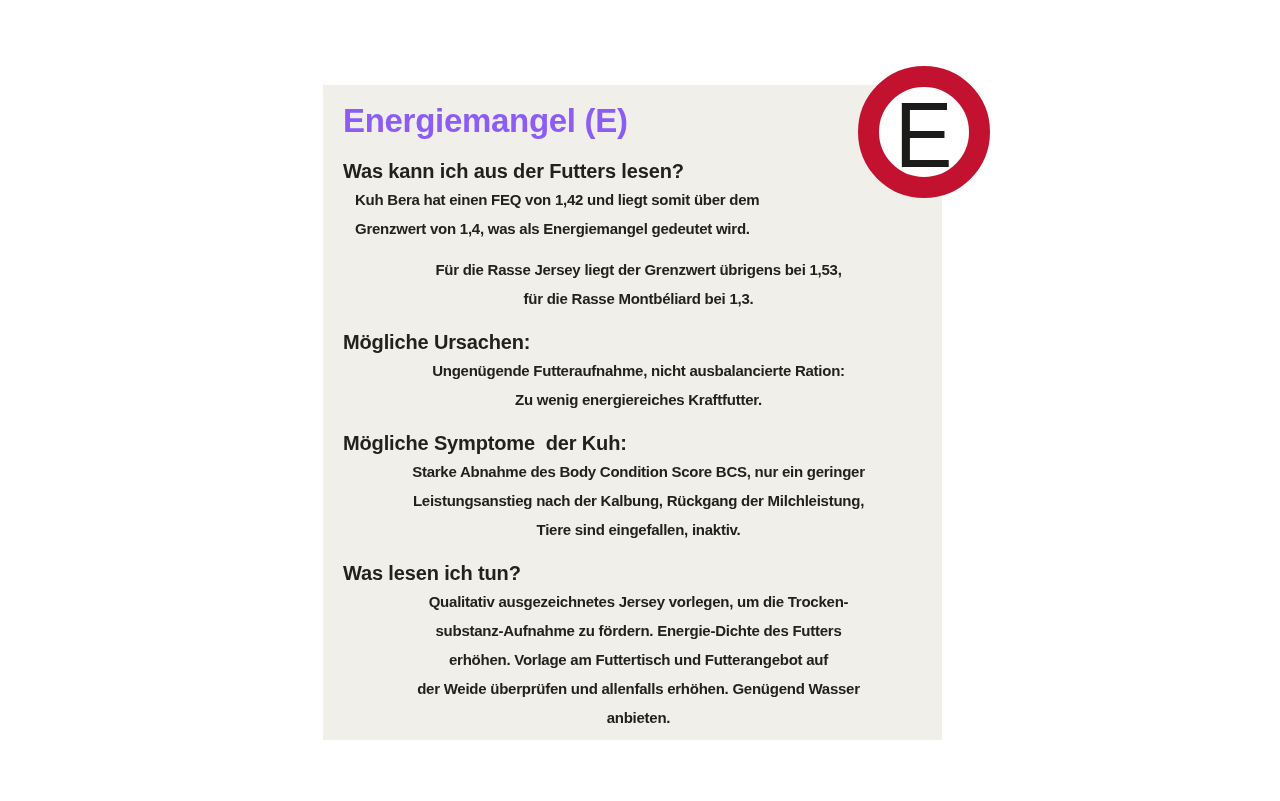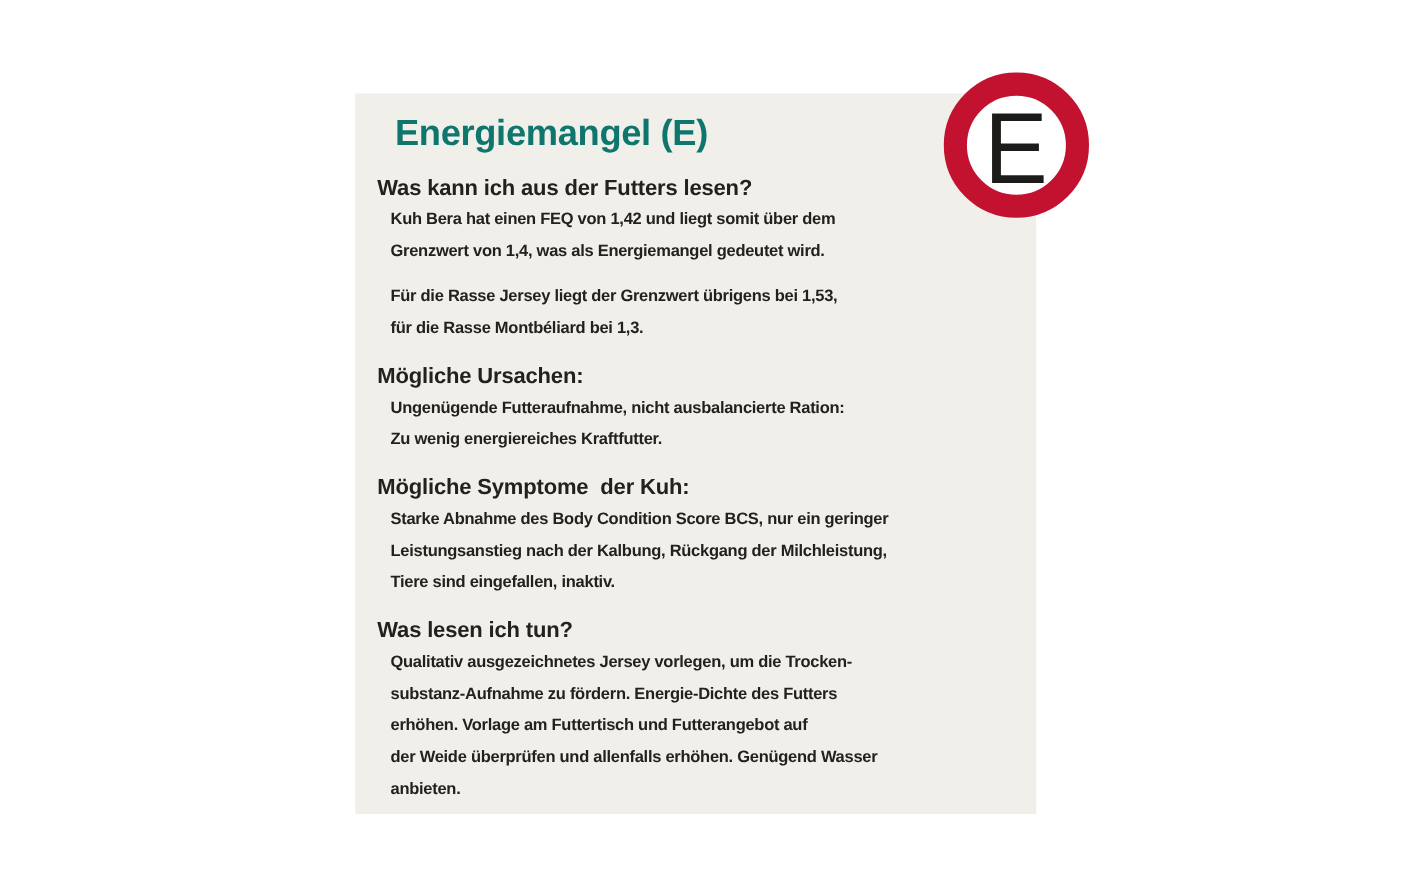--- a/index.html
+++ b/index.html
@@ -21,22 +21,22 @@
     width: 619px;
     height: 655px;
     background: #f0efe9;
     box-sizing: border-box;
     padding: 16px 20px 20px 20px;
     color: #22211e;
   }
   .card-title {
     font-size: 33px;
     font-weight: 700;
-    color: #0f766e;
-    margin: 0 0 16px 16px;
+    color: #8b5cf6;
+    margin: 0 0 16px 0;
     line-height: 40px;
     letter-spacing: -0.3px;
   }
   .section {
     margin-bottom: 15px;
   }
   .section-heading {
     font-size: 20px;
     font-weight: 700;
     margin: 0;
@@ -47,20 +47,21 @@
   .section-paragraph {
     font-size: 15px;
     font-weight: 700;
     line-height: 29px;
     margin: 0 0 12px 12px;
     letter-spacing: -0.25px;
     white-space: pre-line;
   }
   .section-paragraph:last-child {
     margin-bottom: 0;
+    text-align: center;
   }
   .badge {
     position: absolute;
     left: 858px;
     top: 66px;
     width: 132px;
     height: 132px;
     box-sizing: border-box;
     background: #ffffff;
     border: 21px solid #c31230;

